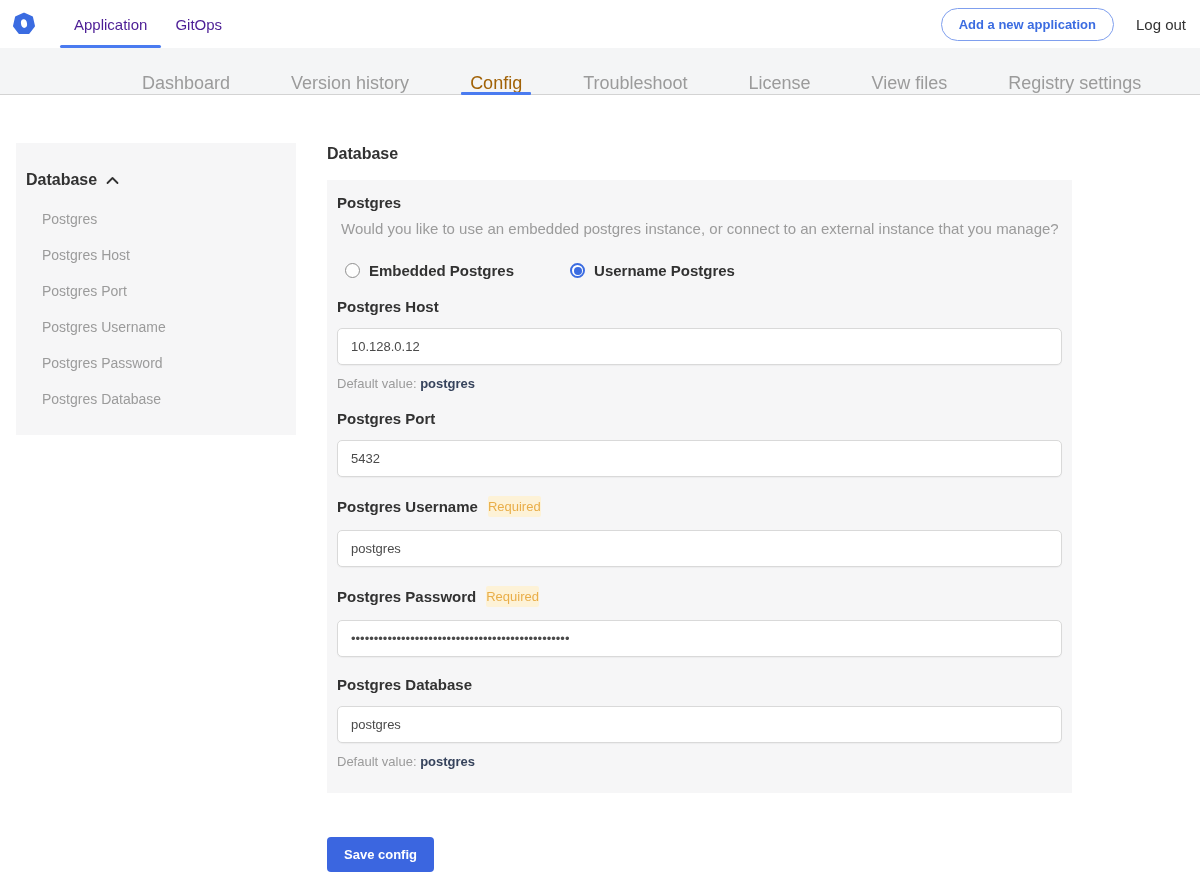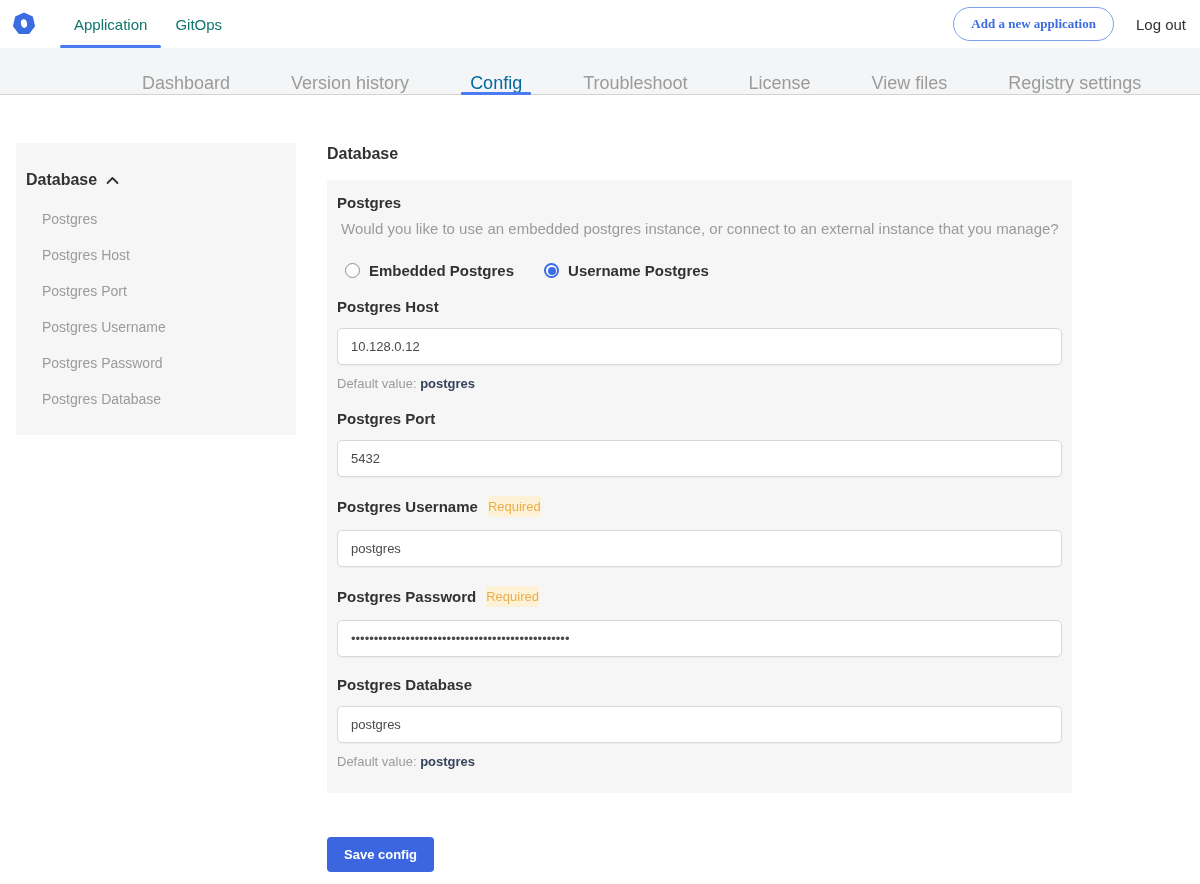--- a/index.html
+++ b/index.html
@@ -10,47 +10,47 @@
     font-family: "Liberation Sans", sans-serif;
     color: #323232;
     overflow: hidden;
   }
 
   
   .topnav { height: 48px; display: flex; align-items: stretch; background: #fff; }
   .logo-wrap { display: flex; align-items: center; margin: 0 24px 0 12px; }
   .top-tab {
     display: flex; align-items: center; padding: 0 14px;
-    font-size: 15px; color: #0f766e; position: relative; cursor: pointer;
+    font-size: 15px; color: #4c1d95; position: relative; cursor: pointer;
   }
   .top-tab.active::after {
     content: ""; position: absolute; left: 0; right: 0; bottom: 0;
     height: 3px; background: #4a7bf0; border-radius: 2px;
   }
   .top-spacer { flex: 1; }
   .add-btn {
     align-self: center; margin-right: 22px;
     border: 1px solid #7f9fee; border-radius: 17px; background: #fff;
     color: #3b6ce1; font-weight: 700; font-size: 13px;
-    padding: 8px 17px; cursor: pointer; font-family: Liberation Serif, serif;
+    padding: 8px 17px; cursor: pointer; font-family: Liberation Sans, sans-serif;
   }
   .logout { align-self: center; font-size: 15px; color: #323232; margin-right: 14px; cursor: pointer; }
 
   
   .subnav {
     height: 47px; background: #f4f5f6;
     border-bottom: 1px solid #d3d3d3;
     display: flex; align-items: stretch;
     padding-left: 133px; gap: 43px;
   }
   .sub-tab {
     display: flex; align-items: flex-end; padding: 0 9px;
     font-size: 18px; color: #9b9b9b; position: relative; cursor: pointer; white-space: nowrap;
   }
-  .sub-tab.active { color: #0369a1; }
+  .sub-tab.active { color: #a16207; }
   .sub-tab.active::after {
     content: ""; position: absolute; left: 0; right: 0; bottom: -1px;
     height: 3px; background: #4a7bf0; border-radius: 1px;
   }
 
   
   .content { display: flex; align-items: flex-start; padding: 48px 0 0 16px; }
 
   .sidebar {
     width: 280px; background: #f6f6f7;
@@ -66,21 +66,21 @@
     padding: 10px 0 10px 16px; cursor: pointer;
   }
 
   .main { margin-left: 31px; width: 745px; }
   .main-title { font-size: 16px; font-weight: 700; color: #323232; margin: 2px 0 17px 0; }
 
   .card { background: #f6f6f7; padding: 14px 10px 24px 10px; }
   .group-label { font-size: 15px; font-weight: 600; color: #323232; margin: 0 0 9px 0; }
   .help-text { font-size: 15px; color: #9b9b9b; margin: 0 0 25px 4px; }
 
-  .radio-row { display: flex; gap: 30px; margin: 0 0 0 8px; }
+  .radio-row { display: flex; gap: 56px; margin: 0 0 0 8px; }
   .radio-option { display: flex; align-items: center; gap: 9px; font-size: 15px; font-weight: 600; color: #323232; cursor: pointer; }
   .radio-circle {
     width: 15px; height: 15px; border: 1px solid #8f8f8f; border-radius: 50%;
     background: #fdfdfd; flex: 0 0 auto;
   }
   .radio-circle.checked { border: 2px solid #3b6ce1; position: relative; background: #fff; }
   .radio-circle.checked::after {
     content: ""; position: absolute; top: 1.5px; left: 1.5px; right: 1.5px; bottom: 1.5px;
     border-radius: 50%; background: #3b6ce1;
   }

